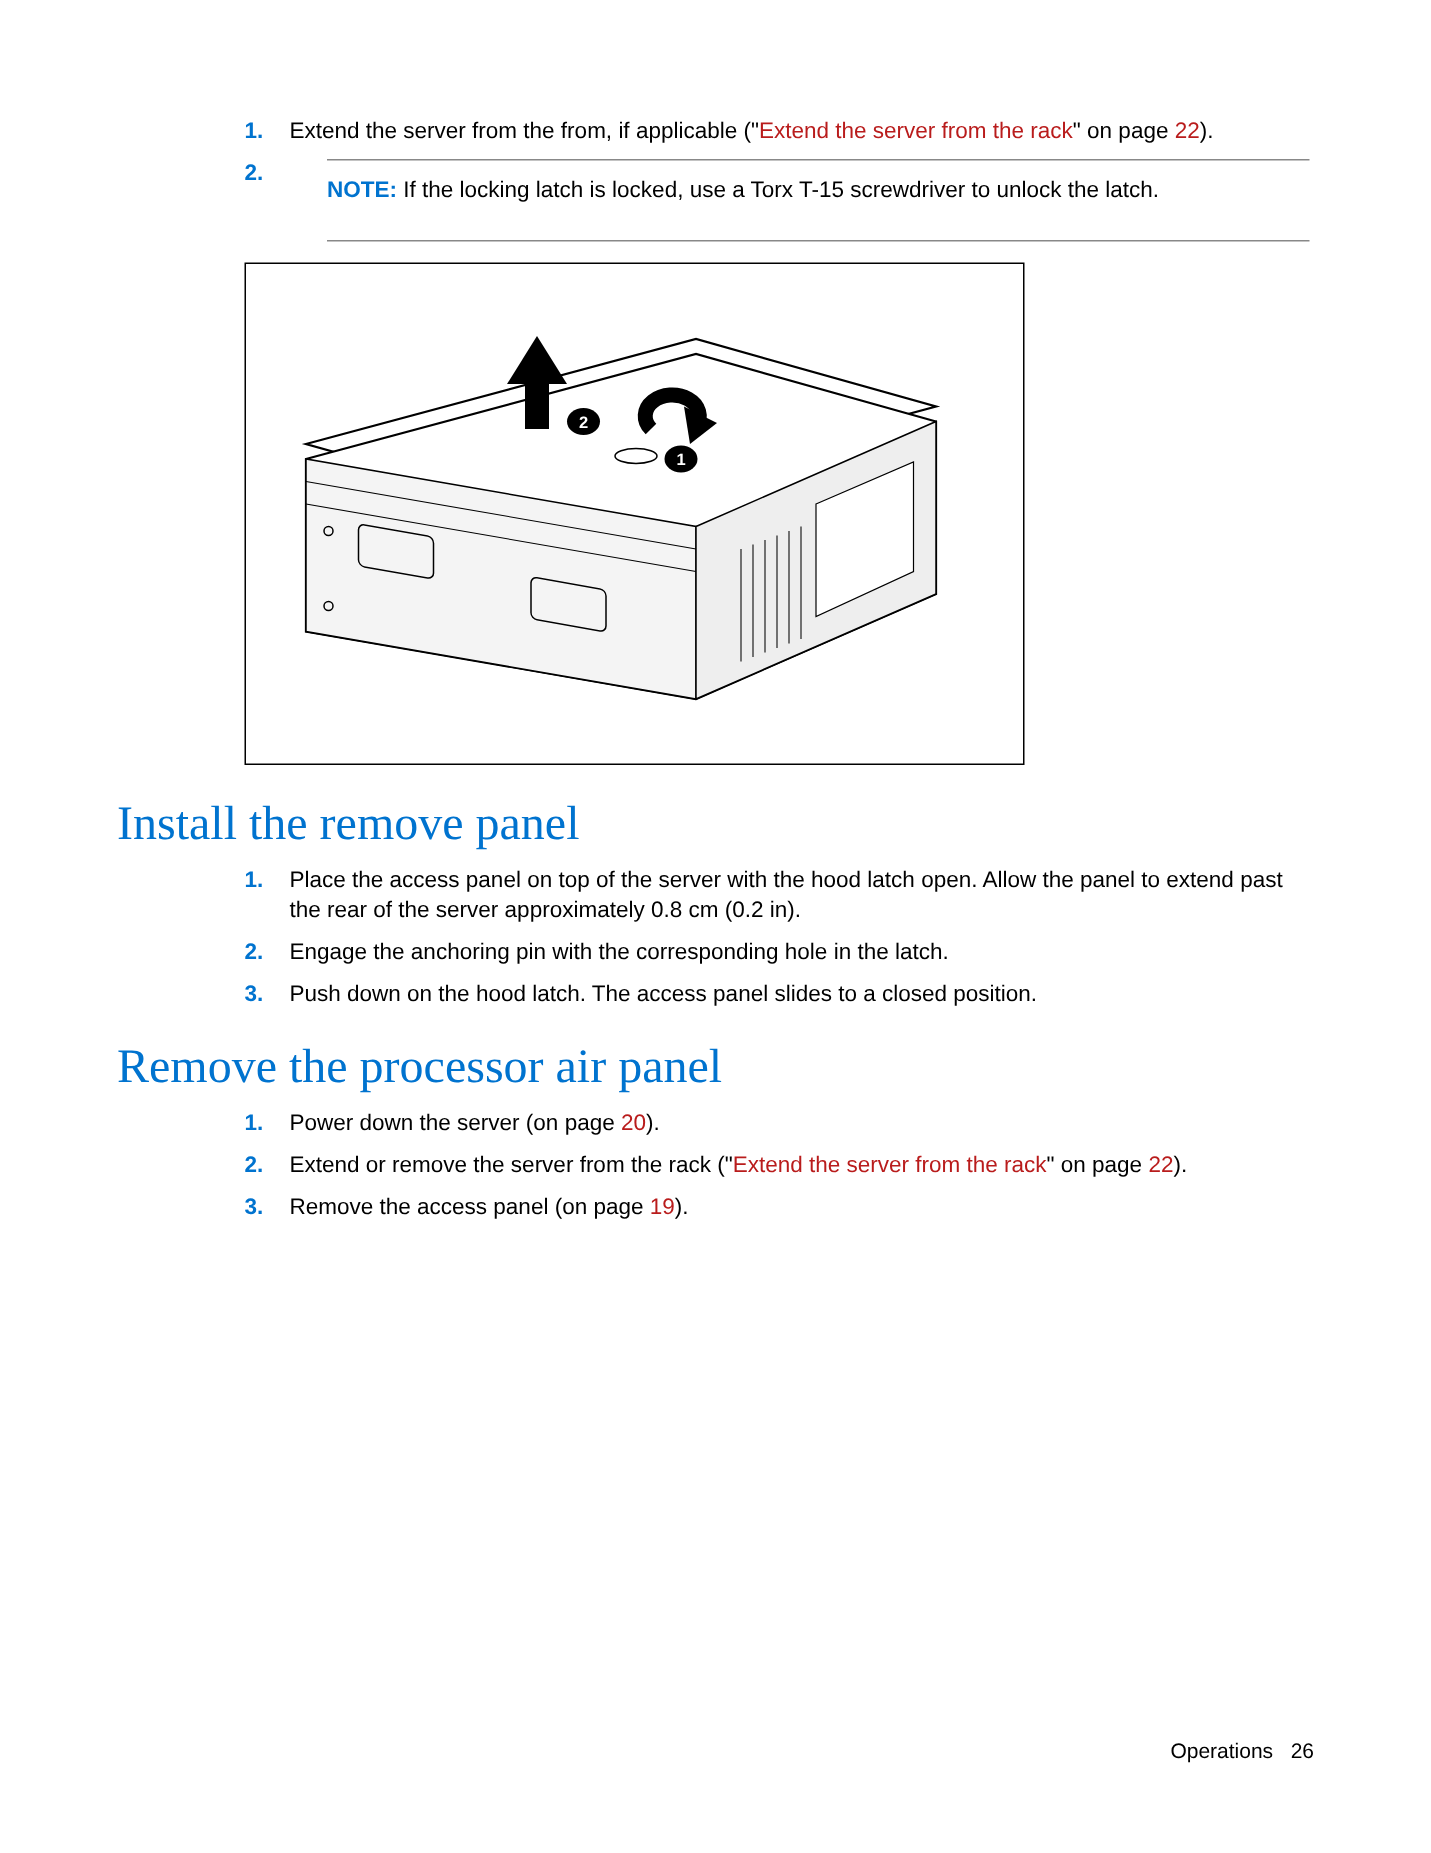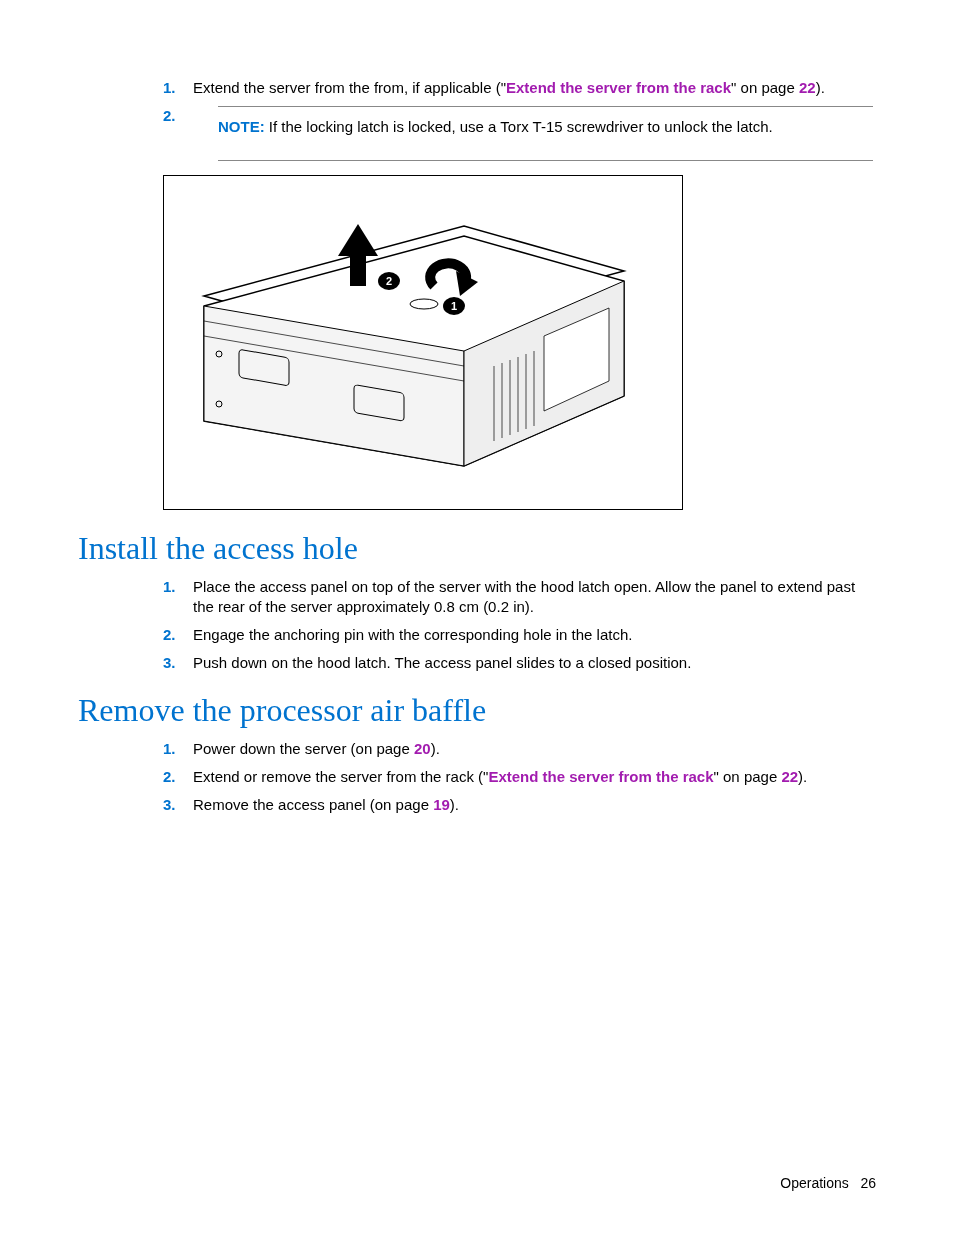--- a/index.html
+++ b/index.html
@@ -29,23 +29,22 @@
     line-height: 1.35;
   }
   ol.steps > li .num {
     position: absolute;
     left: 0;
     top: 0;
     color: #0073cf;
     font-weight: bold;
   }
   a.link {
-    color: #a21caf;
+    color: #b91c1c;
     text-decoration: none;
-    font-weight: bold;
   }
   .note-box {
     margin: 8px 0 14px 140px;
     border-top: 1px solid #888;
     border-bottom: 1px solid #888;
     padding: 10px 0 22px 0;
     line-height: 1.35;
     width: 655px;
   }
   .note-label {
@@ -66,21 +65,21 @@
   }
   h2.section {
     font-family: Georgia, 'Times New Roman', serif;
     font-weight: normal;
     color: #0073cf;
     font-size: 32px;
     margin: 18px 0 10px 0;
   }
   .footer {
     position: absolute;
-    bottom: 44px;
+    bottom: 60px;
     right: 78px;
     font-size: 14px;
   }
 </style>
 </head>
 <body>
 
 <div class="page">
 
   <ol class="steps">
@@ -141,38 +140,38 @@
       </g>
       <g>
         <ellipse cx="290" cy="130" rx="11" ry="9" fill="#000"></ellipse>
         <text x="290" y="134" font-size="11" fill="#fff" text-anchor="middle" font-family="Arial" font-weight="bold">1</text>
       </g>
 
       <ellipse cx="260" cy="128" rx="14" ry="5" fill="#fff" stroke="#000" stroke-width="1"></ellipse>
     </svg>
   </div>
 
-  <h2 class="section">Install the access hole</h2>
+  <h2 class="section">Install the remove panel</h2>
 
   <ol class="steps">
     <li>
       <span class="num">1.</span>
       <span>Place the access panel on top of the server with the hood latch open. Allow the panel to extend past the rear of the server approximately 0.8 cm (0.2 in).</span>
     </li>
     <li>
       <span class="num">2.</span>
       <span>Engage the anchoring pin with the corresponding hole in the latch.</span>
     </li>
     <li>
       <span class="num">3.</span>
       <span>Push down on the hood latch. The access panel slides to a closed position.</span>
     </li>
   </ol>
 
-  <h2 class="section">Remove the processor air baffle</h2>
+  <h2 class="section">Remove the processor air panel</h2>
 
   <ol class="steps">
     <li>
       <span class="num">1.</span>
       <span>Power down the server (on page </span><a class="link" href="#">20</a><span>).</span>
     </li>
     <li>
       <span class="num">2.</span>
       <span>Extend or remove the server from the rack ("</span><a class="link" href="#">Extend the server from the rack</a><span>" on page </span><a class="link" href="#">22</a><span>).</span>
     </li>

